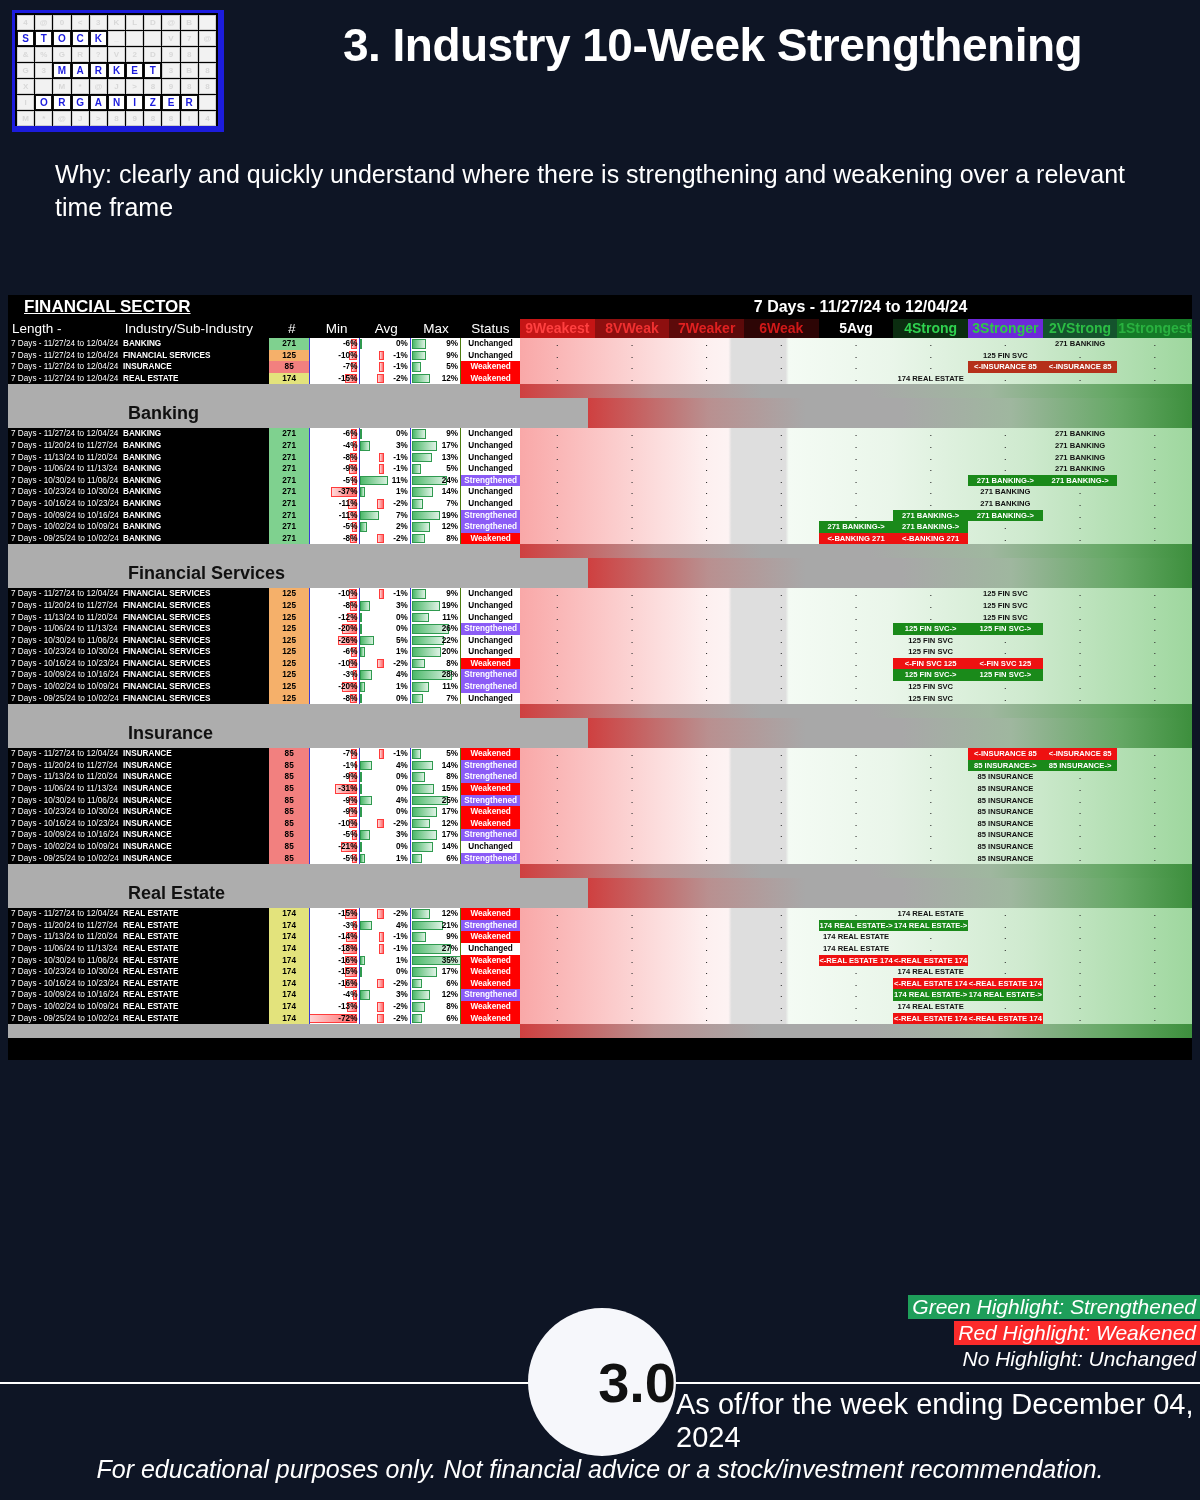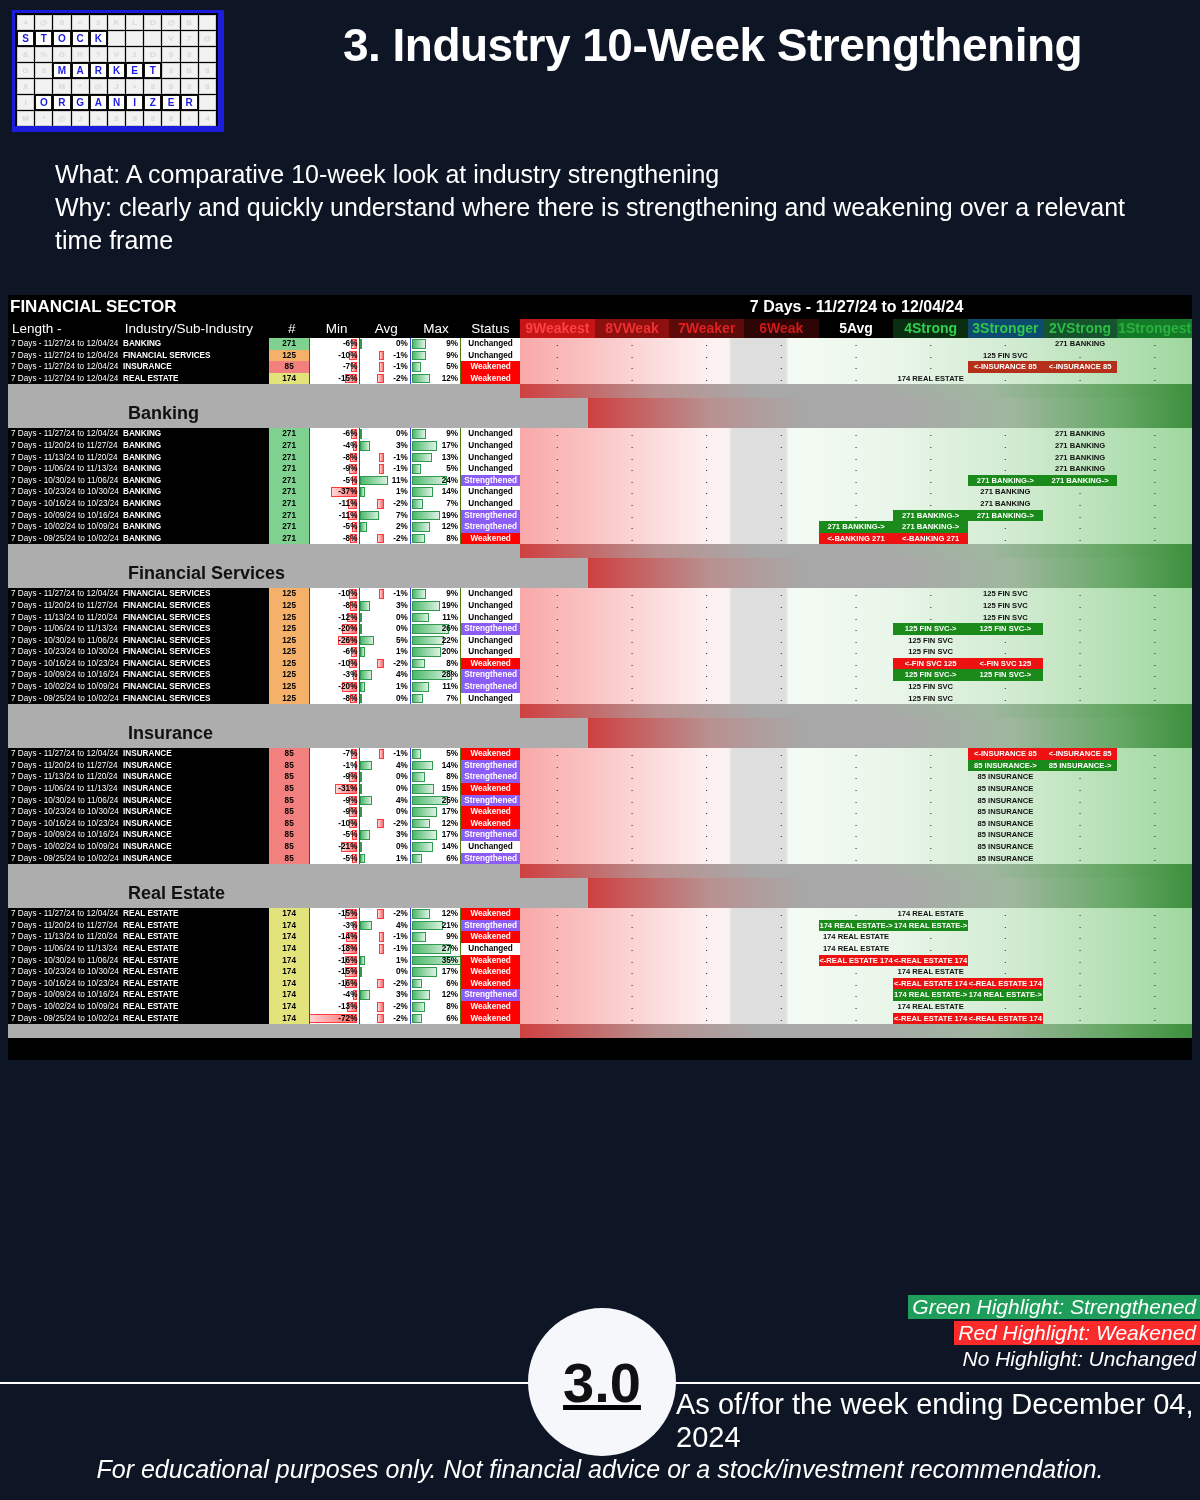--- a/index.html
+++ b/index.html
@@ -18,21 +18,21 @@
   .lc.on{color:#1c1cdd;border:1.5px solid #111;background:#fff;font-size:10px;}
   .title{position:absolute;left:240px;top:18px;width:945px;text-align:center;color:#fff;
     font-size:46px;font-weight:600;letter-spacing:-0.5px;}
   .intro{position:absolute;left:55px;top:158px;width:1100px;color:#fff;font-size:25px;line-height:33px;}
 
   
   .sheet{position:absolute;left:8px;top:295px;width:1184px;height:765px;background:#000;}
 
   
   .bar-title{height:24px;display:flex;background:#000;}
-  .bar-title .lt{width:512px;color:#fff;font-size:17px;font-weight:bold;padding-left:2px;line-height:24px;}
+  .bar-title .lt{width:512px;color:#fff;font-size:17px;font-weight:bold;padding-left:16px;line-height:24px;text-decoration:underline;}
   .bar-title .rt{width:672px;color:#fff;font-size:16px;font-weight:bold;text-align:center;line-height:24px;}
 
   .bar-head{height:19px;display:flex;}
   .hl{width:512px;display:flex;background:#000;color:#fff;font-size:13.5px;line-height:19px;}
   .hl .c1{width:118px;padding-left:4px;}
   .hl .c2{width:154px;}
   .hl .c3{width:42px;text-align:center;}
   .hl .c4{width:52px;text-align:center;}
   .hl .c5{width:52px;text-align:center;}
   .hl .c6{width:52px;text-align:center;}
@@ -80,21 +80,21 @@
   .spacer2 .sr{width:672px;background:linear-gradient(to right,#cf4040 0%,#b99090 20%,#a8a8a8 36%,
       #a8a8a8 52%,#9fb79f 70%,#65a865 88%,#3d8f3d 100%);}
 
   
   .legend{position:absolute;right:0px;top:1295px;text-align:right;}
   .legend div{font-style:italic;font-size:21px;color:#fff;display:inline-block;padding:0 4px;margin-bottom:2px;}
   .lg-g{background:#1e9e5a;}
   .lg-r{background:#fb2b2b;}
   .lg-n{background:transparent;}
   .circle{position:absolute;left:528px;top:1308px;width:148px;height:148px;border-radius:50%;
-          background:#f6f7fb;display:flex;align-items:center;justify-content:center;z-index:3;text-decoration:underline;}
+          background:#f6f7fb;display:flex;align-items:center;justify-content:flex-end;z-index:3;}
   .circle span{font-size:56px;font-weight:bold;color:#111;}
   .fline{position:absolute;left:0;top:1382px;width:1200px;height:2px;background:#fff;z-index:1;}
   .asof{position:absolute;left:676px;top:1388px;color:#fff;font-size:29px;z-index:4;}
   .disc{position:absolute;left:0;top:1455px;width:1200px;text-align:center;color:#fff;
         font-size:25px;font-style:italic;}
 </style>
 </head>
 <body>
 
 <div class="hdr">
@@ -178,21 +178,20 @@
           <div class="lc">8</div>
           <div class="lc">I</div>
           <div class="lc">4</div>
         </div>
     </div>
   </div>
   <div class="title">3. Industry 10-Week Strengthening</div>
 </div>
 
 <div class="intro">
-  <div>What: A comparative 10-week look at industry strengthening</div>
   <div>Why: clearly and quickly understand where there is strengthening and weakening over a relevant time frame</div>
 </div>
 
 <div class="sheet">
   <div class="bar-title">
     <div class="lt">FINANCIAL SECTOR</div>
     <div class="rt">7 Days - 11/27/24 to 12/04/24</div>
   </div>
   <div class="bar-head">
     <div class="hl">
@@ -204,21 +203,21 @@
       <div class="c6">Max</div>
       <div class="c7">Status</div>
     </div>
     <div class="hr" id="rank-headers">
         <div class="hc" style="color: rgb(255, 64, 64); background: rgb(197, 21, 21);">9Weakest</div>
         <div class="hc" style="color: rgb(240, 48, 48); background: rgb(142, 15, 15);">8VWeak</div>
         <div class="hc" style="color: rgb(224, 32, 32); background: rgb(92, 10, 10);">7Weaker</div>
         <div class="hc" style="color: rgb(208, 24, 24); background: rgb(45, 5, 5);">6Weak</div>
         <div class="hc" style="color: rgb(255, 255, 255); background: rgb(0, 0, 0);">5Avg</div>
         <div class="hc" style="color: rgb(47, 210, 79); background: rgb(11, 45, 16);">4Strong</div>
-        <div class="hc" style="color: rgb(46, 200, 74); background: #0c4a6e;">3Stronger</div>
+        <div class="hc" style="color: rgb(46, 200, 74); background: #6d28d9;">3Stronger</div>
         <div class="hc" style="color: rgb(43, 189, 68); background: #14532d;">2VStrong</div>
         <div class="hc" style="color: rgb(41, 178, 63); background: rgb(21, 122, 39);">1Strongest</div>
       </div>
   </div>
   <div id="sheet-body">
       <div class="drow">
         <div class="dl">
           <div class="c1">7 Days - 11/27/24 to 12/04/24</div>
           <div class="c2">BANKING</div>
           <div class="num" style="background: rgb(127, 209, 143);">271</div>

